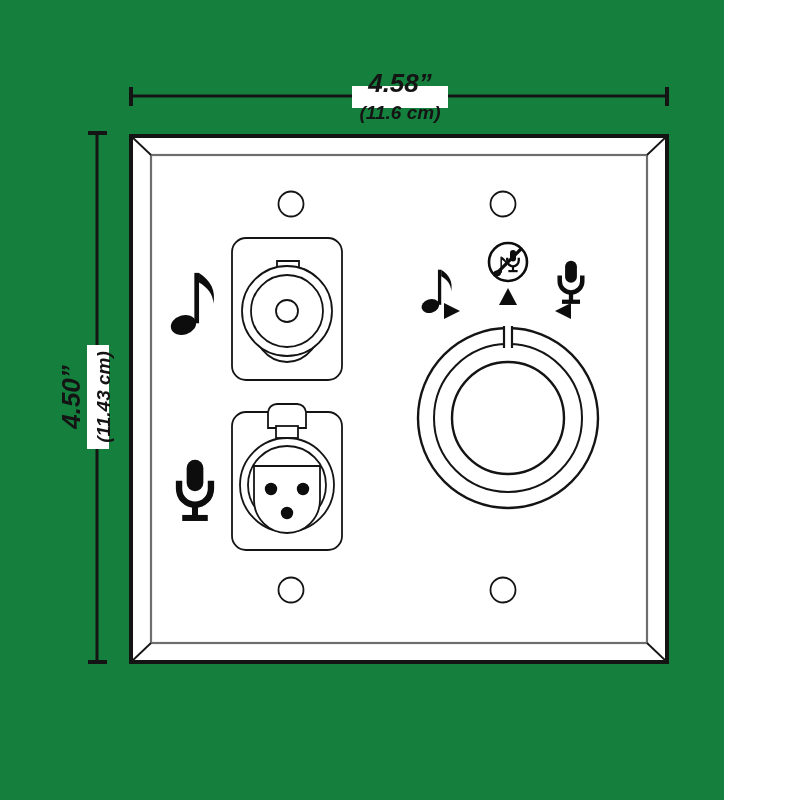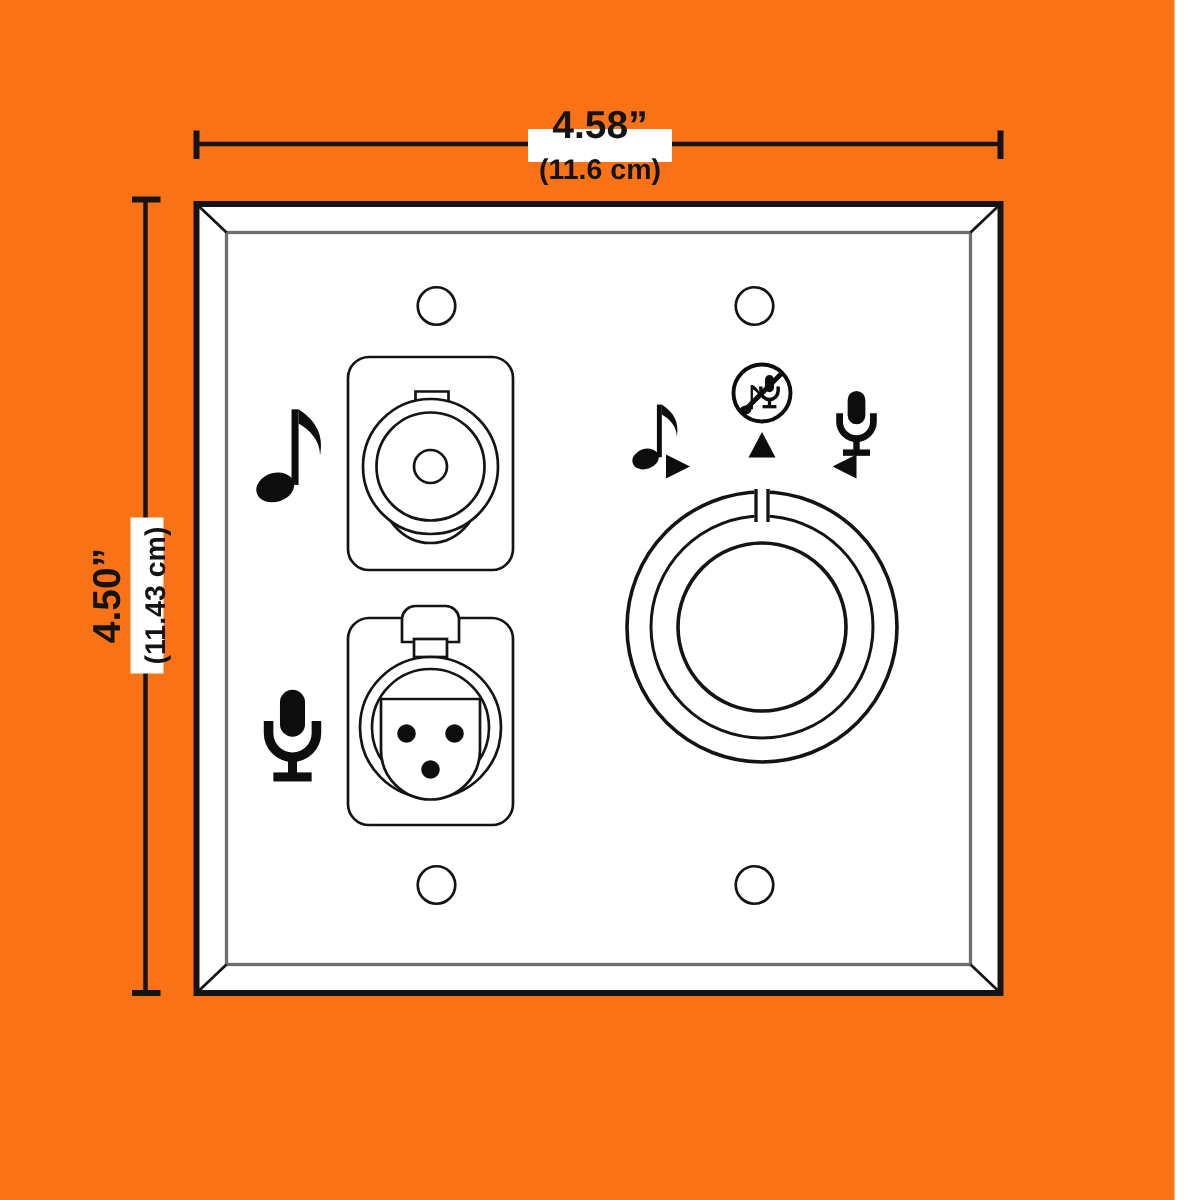--- a/index.html
+++ b/index.html
@@ -10,23 +10,24 @@
   }
   body {
     width: 800px;
     height: 800px;
     overflow: hidden;
     font-family: "Liberation Sans", sans-serif;
     color: #1a1a1a;
   }
   #stage {
     position: relative;
-    width: 783px;
+    width: 724px;
     height: 800px;
-    background: #f97316;
+    background: #15803d;
+    font-style: italic;
   }
   svg#drawing {
     position: absolute;
     left: 0;
     top: 0;
     width: 800px;
     height: 800px;
     display: block;
   }
   .dim-text {

